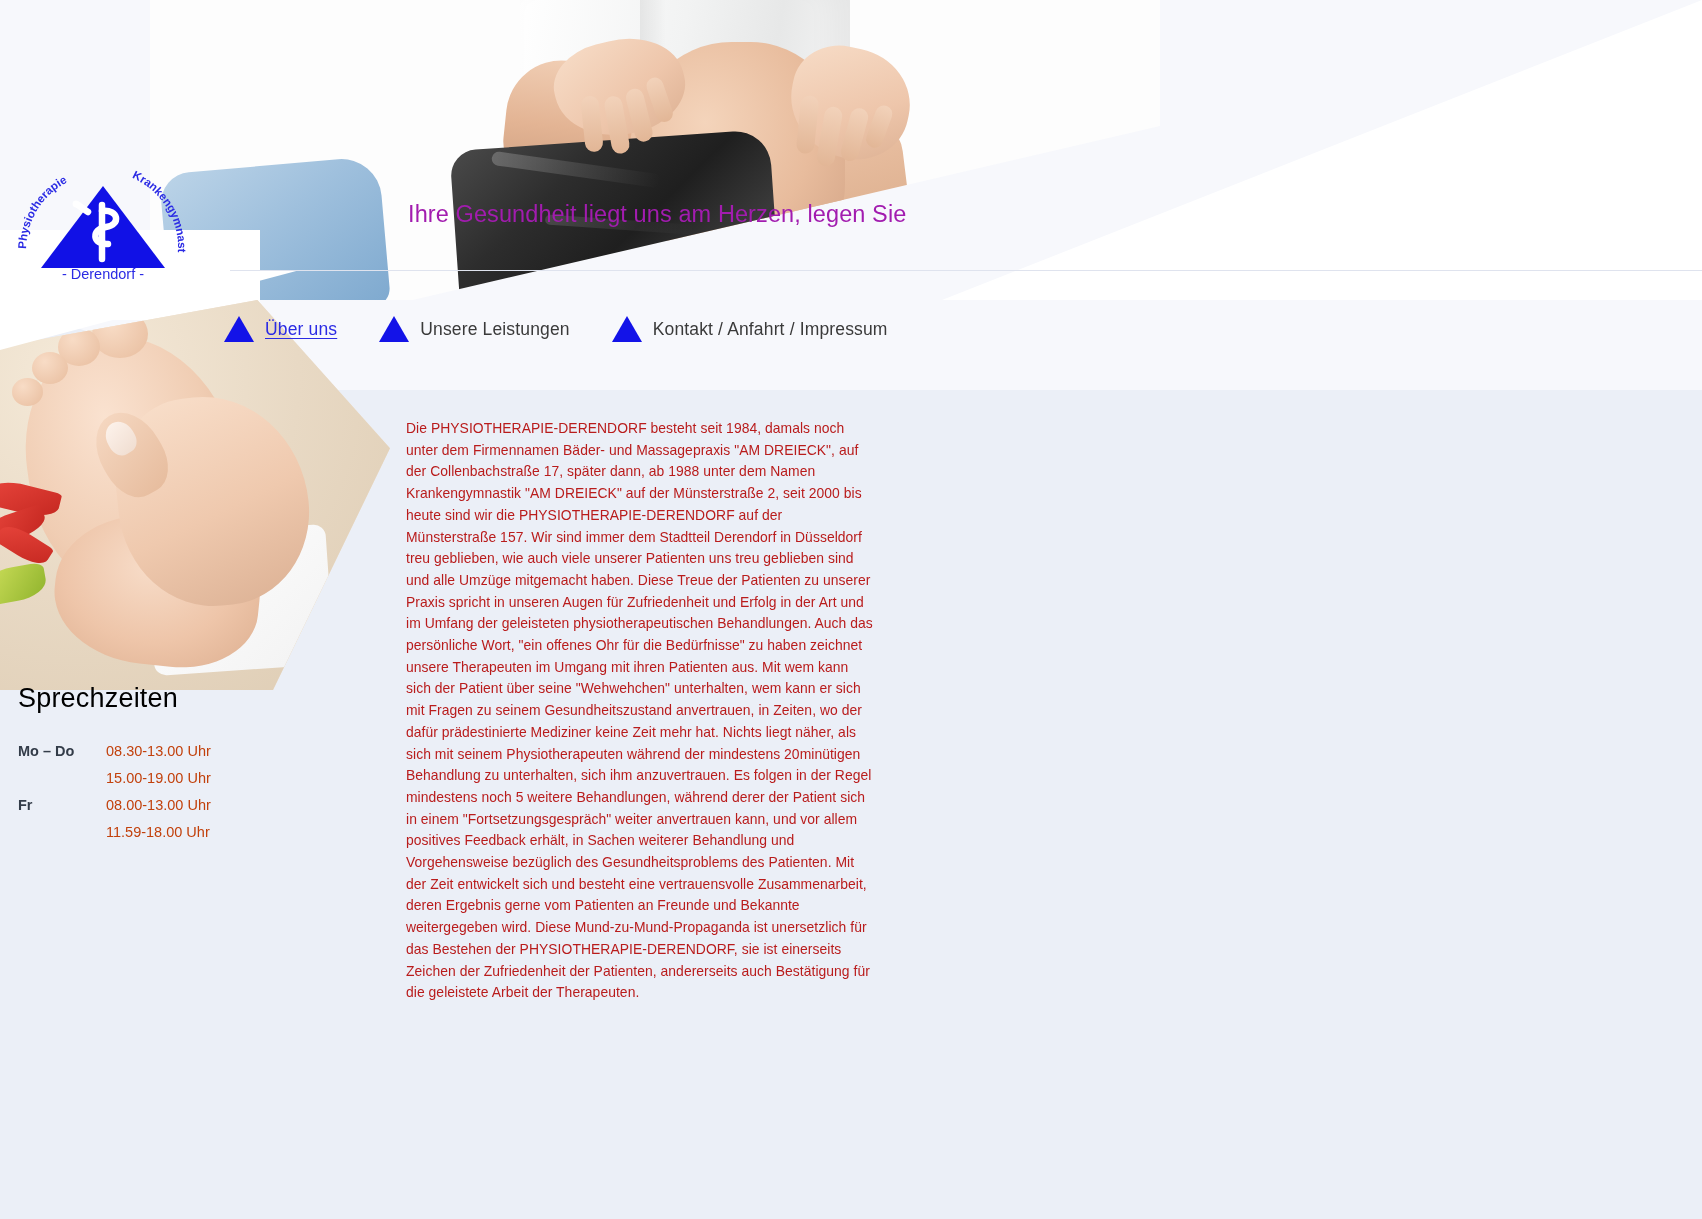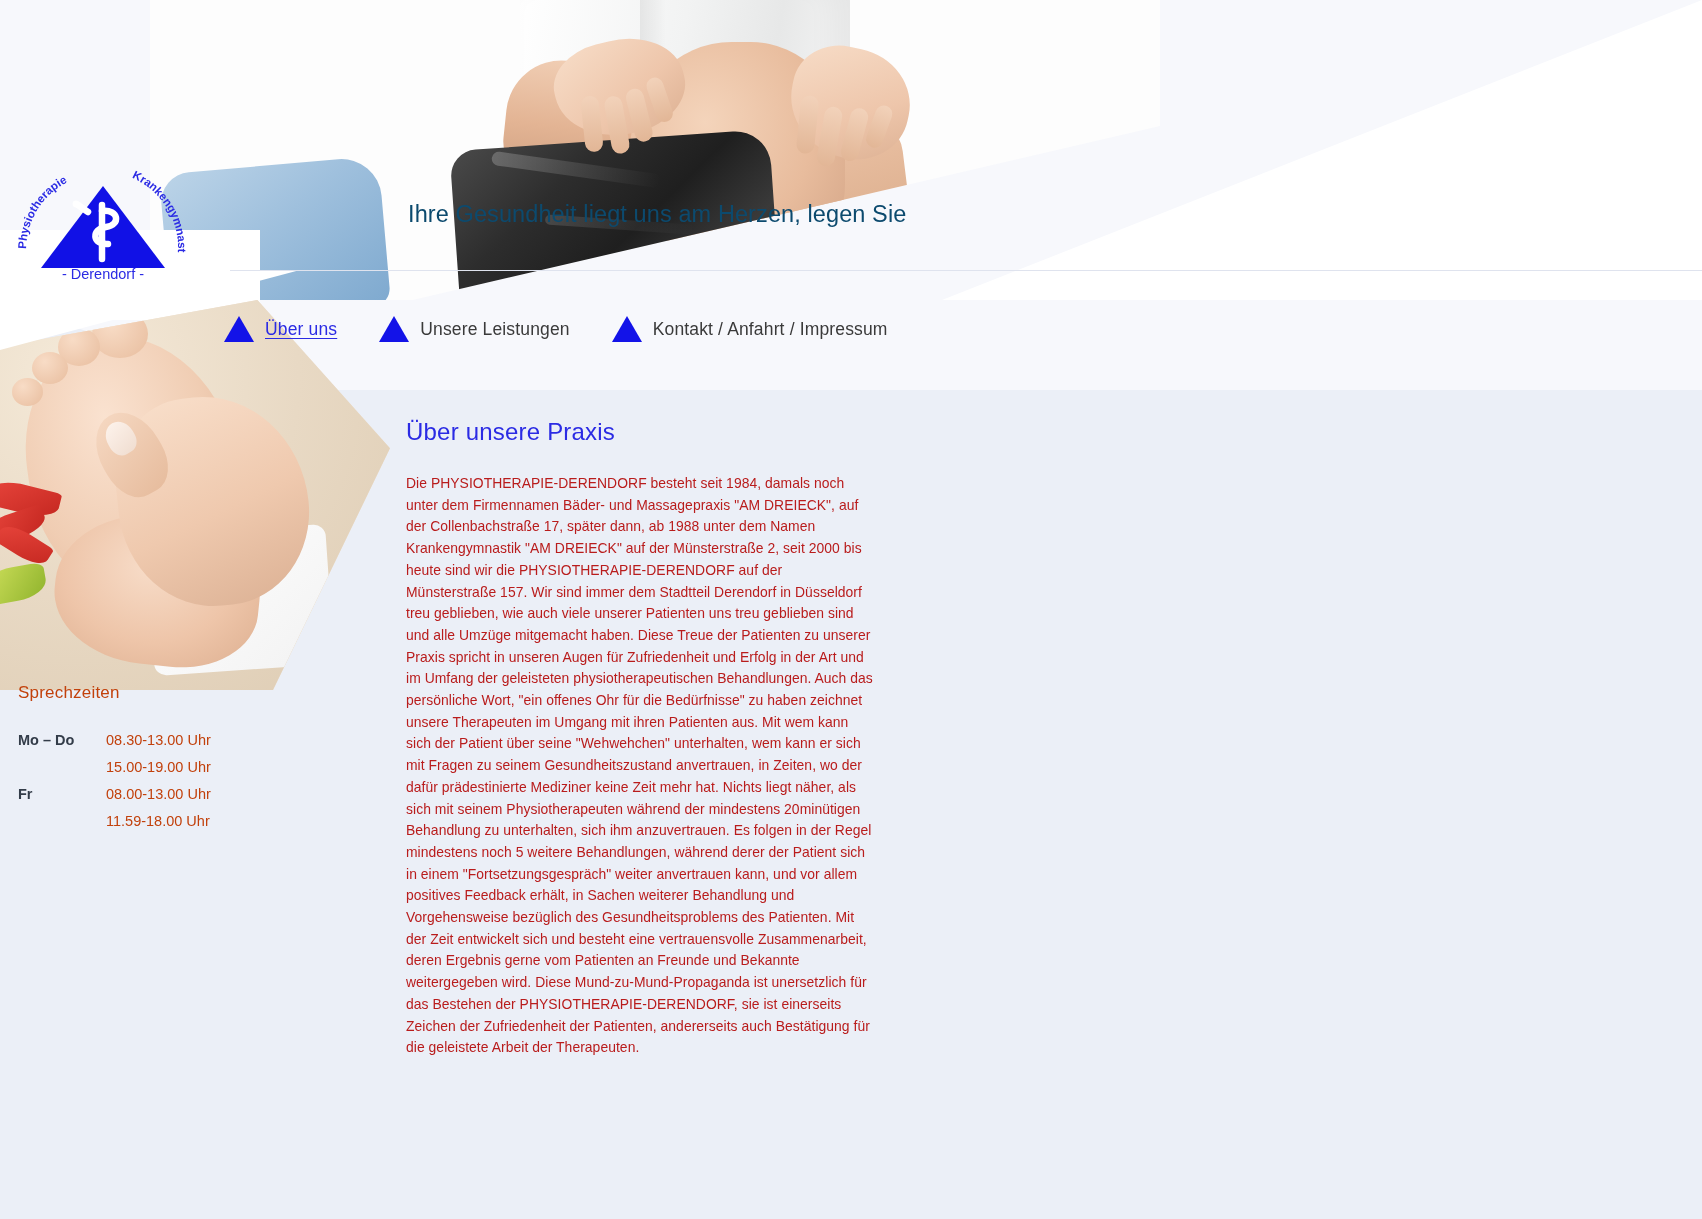--- a/index.html
+++ b/index.html
@@ -288,21 +288,21 @@
   }
   .logo svg { display: block; }
 
   
   .tagline {
     position: absolute;
     left: 408px;
     top: 198px;
     width: 520px;
     z-index: 30;
-    color: #0c4a6e;
+    color: #a21caf;
     font-size: 23.5px;
     line-height: 33px;
     letter-spacing: .1px;
     font-weight: 400;
   }
 
   
   .nav {
     position: absolute;
     left: 224px;
@@ -341,22 +341,22 @@
 
   
   .hours {
     position: absolute;
     left: 18px;
     top: 683px;
     width: 330px;
     z-index: 20;
   }
   .hours-title {
-    color: #c2410c;
-    font-size: 17px;
+    color: #000000;
+    font-size: 27px;
     font-weight: 400;
     letter-spacing: .2px;
     margin-bottom: 24px;
   }
   .hours-table { width: 260px; border-collapse: collapse; }
   .hours-table td {
     font-size: 14.5px;
     color: #3d4a5c;
     padding: 4px 0;
     vertical-align: top;
@@ -510,21 +510,20 @@
         </tr>
         <tr>
           <td class="day"></td>
           <td class="time">11.59-18.00 Uhr</td>
         </tr>
       </tbody>
     </table>
   </aside>
 
   <main class="article">
-    <h1 class="article-title">Über unsere Praxis</h1>
     <div class="article-body">
       <p>Die PHYSIOTHERAPIE-DERENDORF besteht seit 1984, damals noch unter dem Firmennamen Bäder- und Massagepraxis "AM DREIECK", auf der Collenbachstraße 17, später dann, ab 1988 unter dem Namen Krankengymnastik "AM DREIECK" auf der Münsterstraße 2, seit 2000 bis heute sind wir die PHYSIOTHERAPIE-DERENDORF auf der Münsterstraße 157.
 Wir sind immer dem Stadtteil Derendorf in Düsseldorf treu geblieben, wie auch viele unserer Patienten uns treu geblieben sind und alle Umzüge mitgemacht haben.
 Diese Treue der Patienten zu unserer Praxis spricht in unseren Augen für Zufriedenheit und Erfolg in der Art und im Umfang der geleisteten physiotherapeutischen Behandlungen.
 Auch das persönliche Wort, "ein offenes Ohr für die Bedürfnisse" zu haben zeichnet unsere Therapeuten im Umgang mit ihren Patienten aus. Mit wem kann sich der Patient über seine "Wehwehchen" unterhalten, wem kann er sich mit Fragen zu seinem Gesundheitszustand anvertrauen, in Zeiten, wo der dafür prädestinierte Mediziner keine Zeit mehr hat.
 Nichts liegt näher, als sich mit seinem Physiotherapeuten während der mindestens 20minütigen Behandlung zu unterhalten, sich ihm anzuvertrauen.
 Es folgen in der Regel mindestens noch 5 weitere Behandlungen, während derer der Patient sich in einem "Fortsetzungsgespräch" weiter anvertrauen kann, und vor allem positives Feedback erhält, in Sachen weiterer Behandlung und Vorgehensweise bezüglich des Gesundheitsproblems des Patienten.
 Mit der Zeit entwickelt sich und besteht eine vertrauensvolle Zusammenarbeit, deren Ergebnis gerne vom Patienten an Freunde und Bekannte weitergegeben wird.
 Diese Mund-zu-Mund-Propaganda ist unersetzlich für das Bestehen der PHYSIOTHERAPIE-DERENDORF, sie ist einerseits Zeichen der Zufriedenheit der Patienten, andererseits auch Bestätigung für die geleistete Arbeit der Therapeuten.</p>
     </div>

